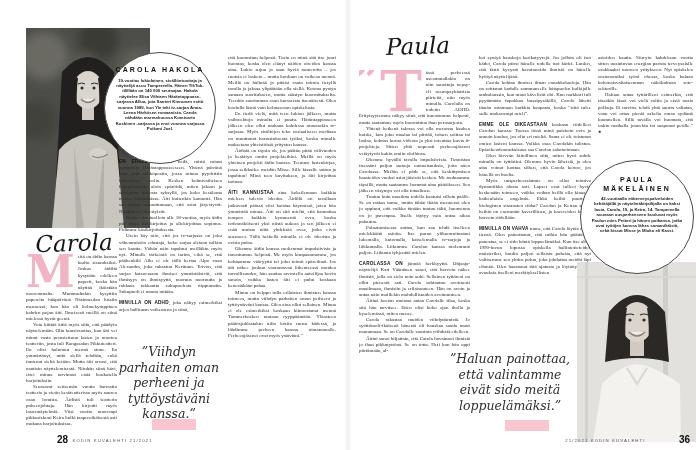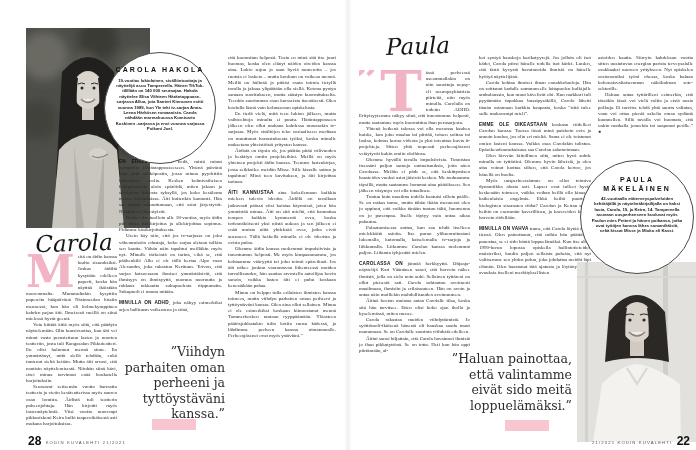--- a/index.html
+++ b/index.html
@@ -42,31 +42,31 @@
   .c-r3{left:598px;top:55px;width:95px;height:102px;}
   
   .dropcap{float:left;font-family:"DejaVu Serif",serif;font-weight:700;color:#f2b4c4;
            font-size:44px;line-height:33px;margin:1px 3px 0 0;}
   .bigquote{float:left;font-family:"DejaVu Serif",serif;font-weight:700;color:#f2b4c4;
             font-size:42px;line-height:30px;margin:-4px 1px 0 -4px;}
   .dropcap-t{float:left;font-family:"DejaVu Serif",serif;font-weight:700;color:#f2b4c4;
              font-size:56px;line-height:42px;margin:0 4px 0 0;}
   
   .pullquote{position:absolute;font-family:"DejaVu Serif",serif;font-size:12.5px;
-             line-height:15.5px;text-align:right;color:#2e2e2e;}
+             line-height:15.5px;text-align:center;color:#2e2e2e;font-style:italic;}
   .pq-left{left:113px;top:344px;width:112px;}
   .pq-right{left:448px;top:351px;width:124px;}
   .pinkblock{position:absolute;background:#f7c6d1;width:44px;height:11px;}
   .pb-left{left:152px;top:419px;}
   .pb-right{left:505px;top:420px;}
   
   .footer{position:absolute;top:434px;font-family:"Liberation Sans",sans-serif;
           font-size:4.3px;letter-spacing:1.1px;color:#555;}
-  .footer .pn{font-weight:700;font-size:12px;letter-spacing:0;color:#111;
-              vertical-align:-1px;padding:0 2px;}
+  .footer .pn{font-weight:700;font-size:10px;letter-spacing:0;color:#111;
+              vertical-align:-1px;padding:0 2px;margin-left:29px;}
   .f-left{left:26px;}
   .f-right{right:4px;text-align:right;}
 </style>
 </head>
 <body>
 
 <div class="spread">
 
   <section>
 
@@ -206,16 +206,16 @@
         <path d="M53 70 Q60 75 67 70" fill="#efebe5"></path>
       </svg>
     </div>
 
     <div class="pullquote pq-right">”Haluan painottaa, että valintamme eivät sido meitä loppuelämäksi.”</div>
     <div class="pinkblock pb-right"></div>
 
     <div class="footer f-right">
       <span>21/2021</span>
       <span>KODIN KUVALEHTI</span>
-      <span class="pn">22</span>
+      <span class="pn">36</span>
     </div>
   </section>
 </div>
 
 </body></html>

